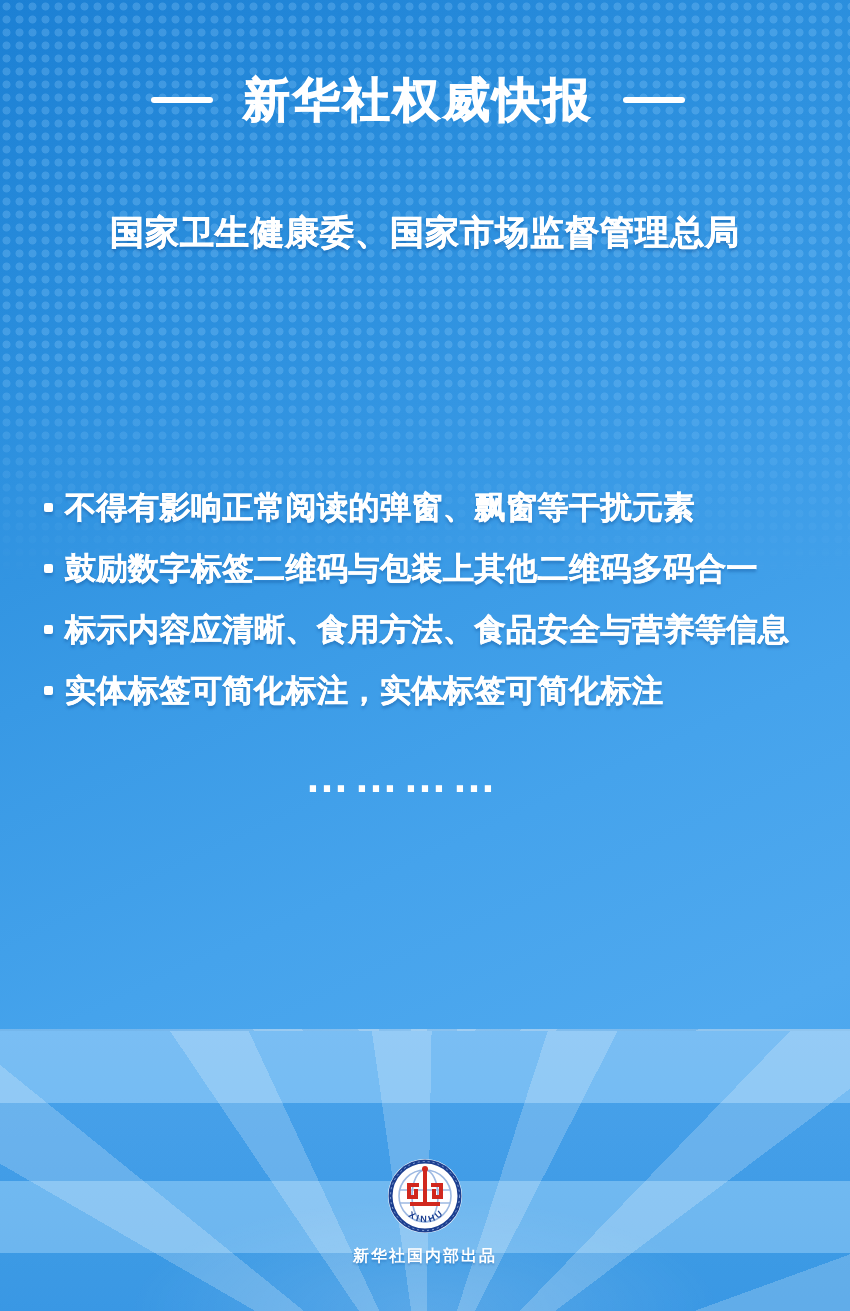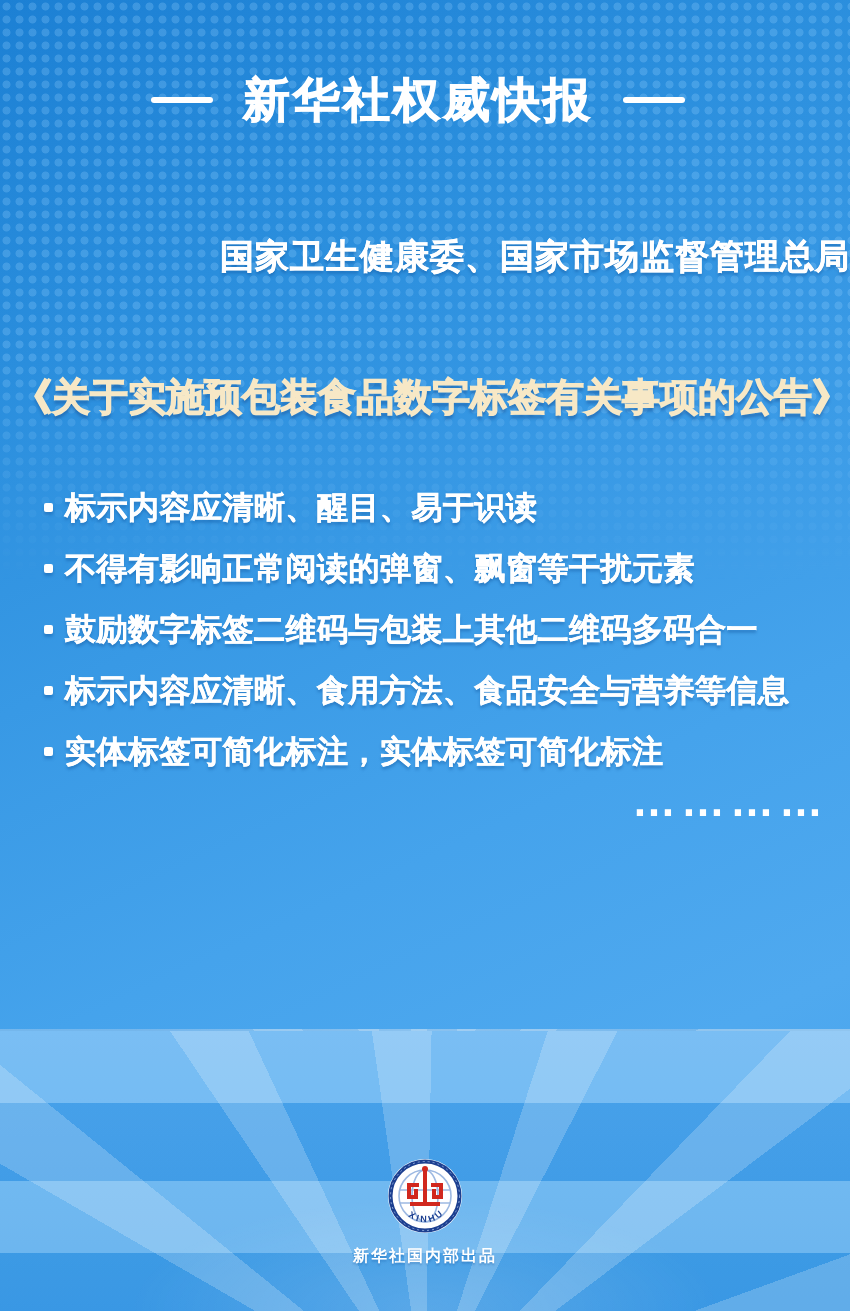--- a/index.html
+++ b/index.html
@@ -24,21 +24,21 @@
   .floor {
     position:absolute; left:0; right:0; bottom:0; height:282px; pointer-events:none;
     border-top:2px solid rgba(255,255,255,0.30);
     background:
       radial-gradient(ellipse 420px 160px at 50% 100%, rgba(255,255,255,0.16), rgba(255,255,255,0) 70%),
       repeating-conic-gradient(from 248deg at 50% 135%, rgba(255,255,255,0.20) 0deg 9deg, rgba(255,255,255,0) 9deg 26deg),
       repeating-linear-gradient(180deg, rgba(255,255,255,0.22) 0 72px, rgba(25,115,200,0.16) 72px 150px),
       linear-gradient(180deg,#54acf1,#3f9fe9);
   }
 
-  .center { text-align:right;margin-top:24px; }
+  .center { text-align:center; }
   .white-shadow { text-shadow:0 3px 3px rgba(12,74,146,0.40); }
 
   
   .header-row {
     position:absolute; top:70px; left:0; right:14px; height:60px;
     display:flex; align-items:center; justify-content:center; gap:30px;
   }
   .dash { width:62px; height:6px; background:#ffffff; border-radius:3px; }
   .header-title {
     color:#ffffff; font-size:47px; font-weight:900; letter-spacing:3px;
@@ -111,27 +111,22 @@
   <div class="header-row">
     <span class="dash"></span>
     <span class="header-title">新华社权威快报</span>
     <span class="dash"></span>
   </div>
 
   <div class="intro center white-shadow">
     <div>国家卫生健康委、国家市场监督管理总局</div>
   </div>
 
-  <div class="doc-title center">《关于实施预包装食品数字标签有关事项的公告》</div>
 
   <ul class="bullets">
-    <li>
-      <span class="bullet-dot"></span>
-      <span class="white-shadow">标示内容应清晰、醒目、易于识读</span>
-    </li>
     <li>
       <span class="bullet-dot"></span>
       <span class="white-shadow">不得有影响正常阅读的弹窗、飘窗等干扰元素</span>
     </li>
     <li>
       <span class="bullet-dot"></span>
       <span class="white-shadow">鼓励数字标签二维码与包装上其他二维码多码合一</span>
     </li>
     <li>
       <span class="bullet-dot"></span>

